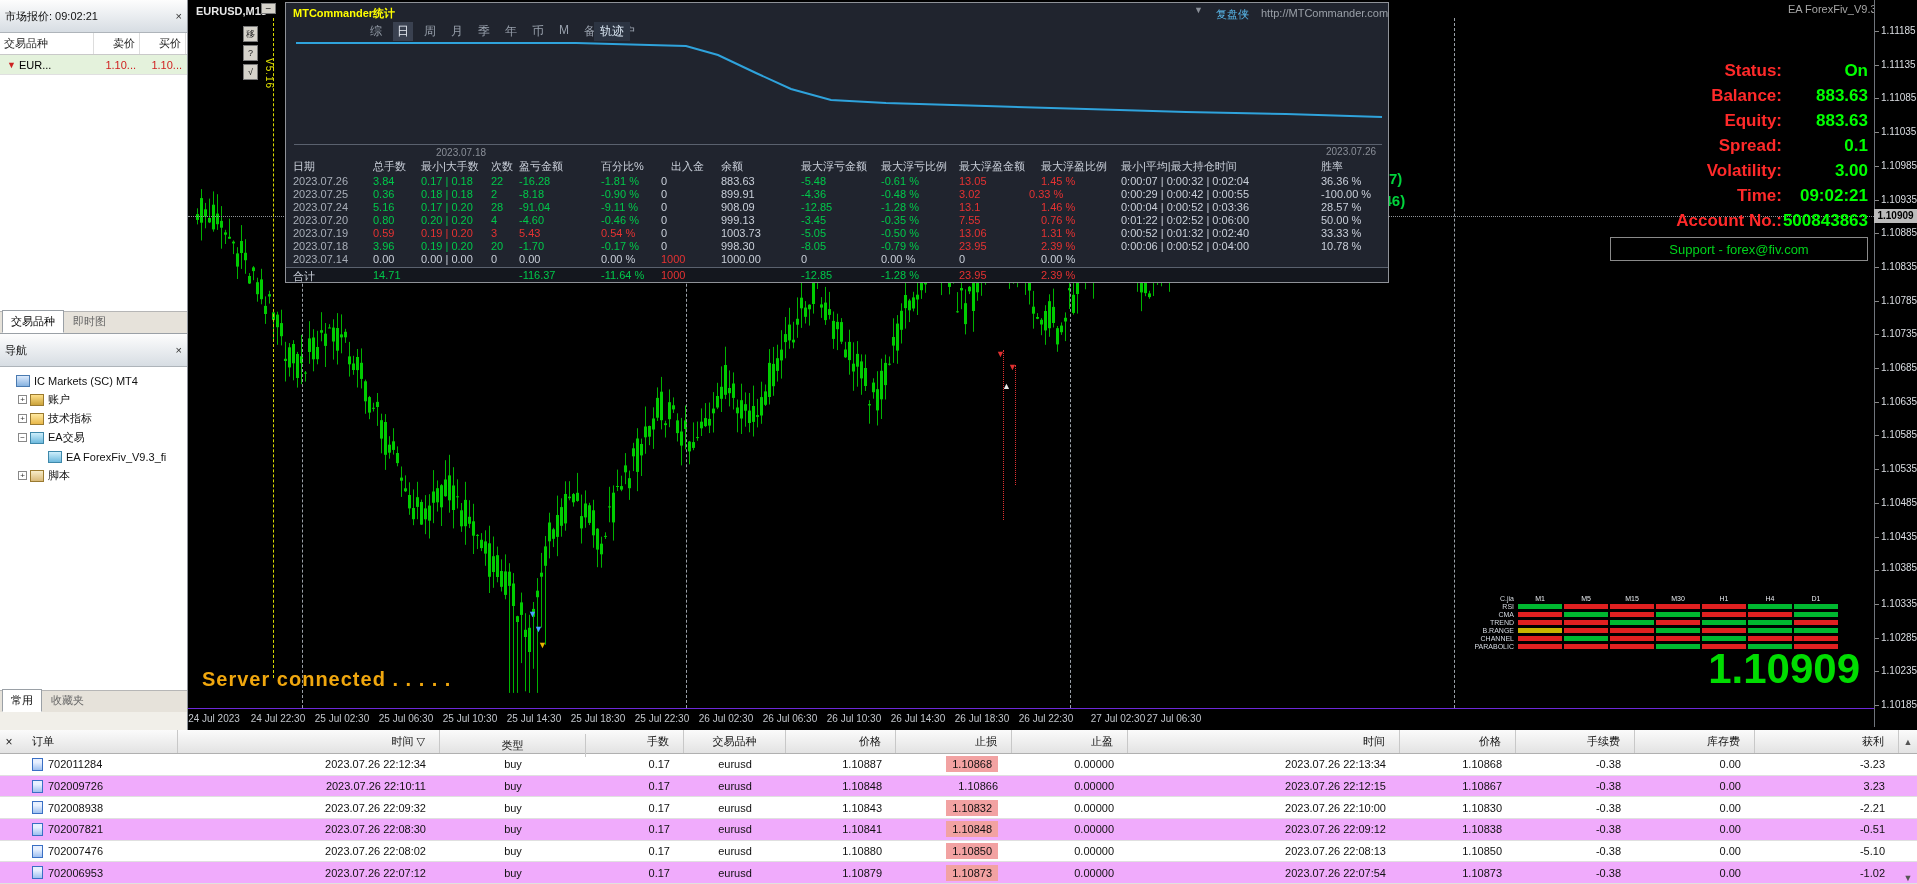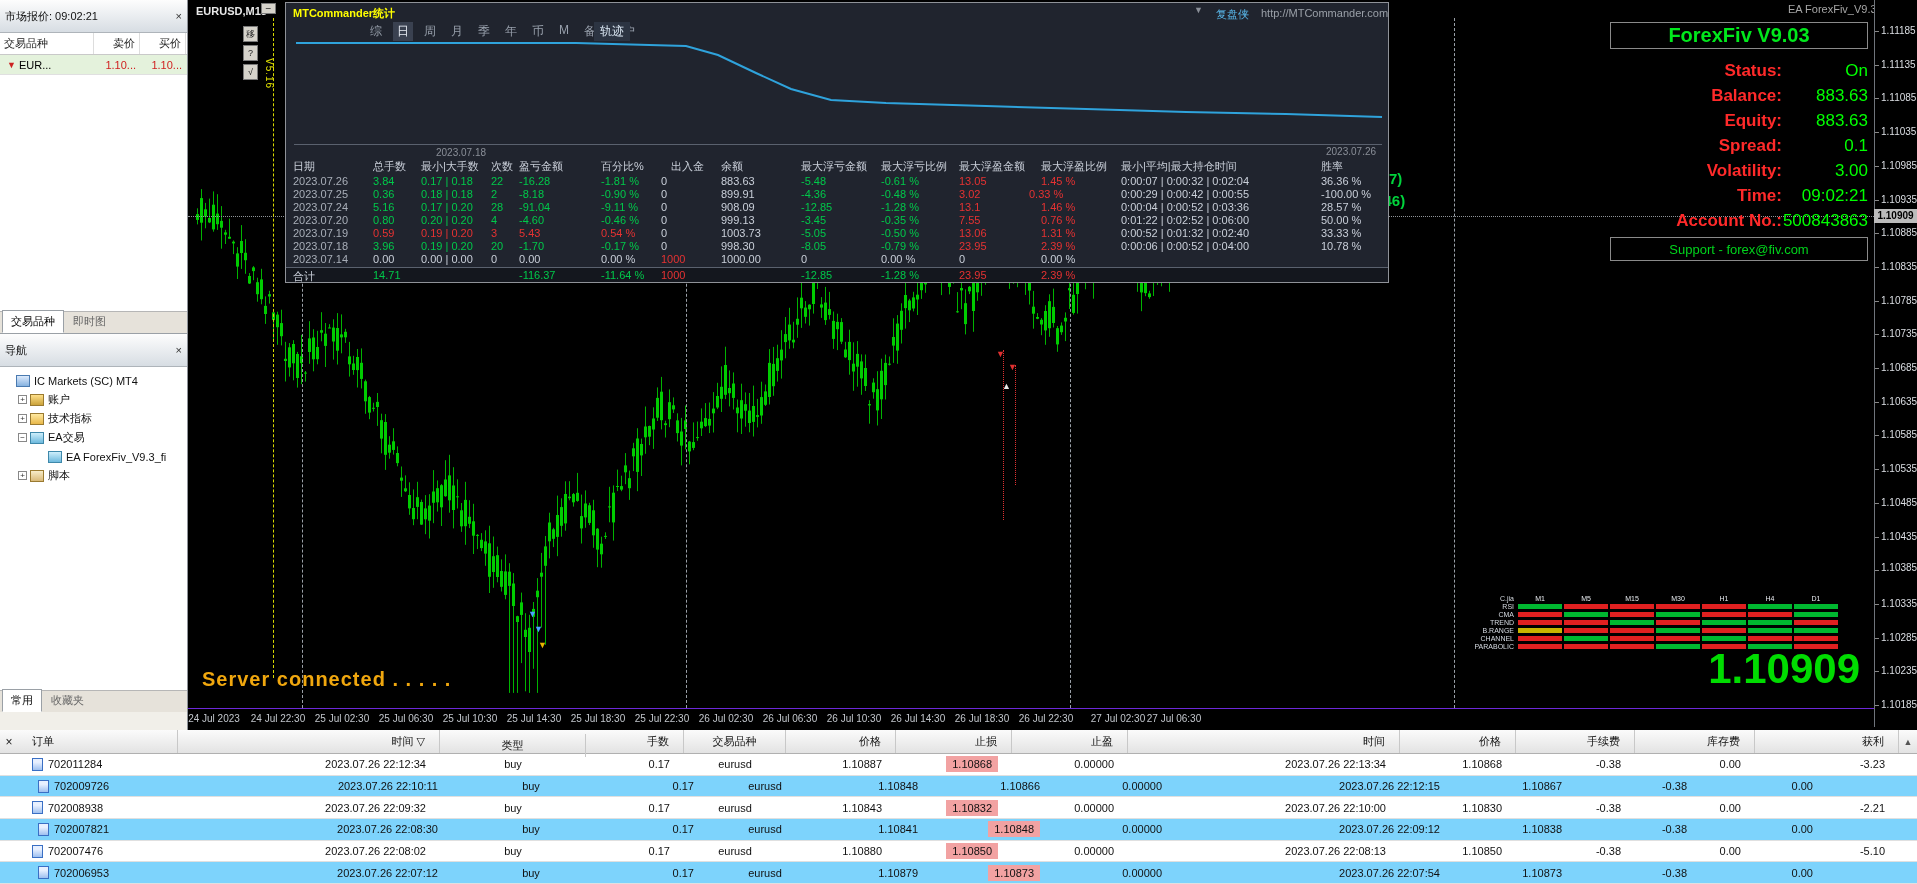--- a/index.html
+++ b/index.html
@@ -78,29 +78,29 @@
   .stats-cell{position:absolute;white-space:nowrap;font-size:11px;}
   .stats-hd .stats-cell{color:#c9cfd9;}
   .c-w{color:#c9cfd9;}.c-g{color:#00c84a;}.c-r{color:#e63232;}.c-d{color:#a8aeb8;}
   #mtc-total{left:0;top:264px;width:1102px;height:15px;background:#14171e;border-top:1px solid #5a616e;}
   
   #forexfiv{left:1606px;top:20px;width:268px;height:244px;color:#00ff00;}
   #ff-titlebox{left:4px;top:2px;width:258px;height:27px;border:1px solid #8a8a8a;display:flex;align-items:center;justify-content:center;
     color:#00e81c;font-size:20px;font-weight:bold;}
   .ff-row{position:absolute;left:0;width:262px;height:25px;display:flex;align-items:center;}
   .ff-label{width:176px;text-align:right;color:#ff2a2a;font-size:17px;font-weight:bold;}
-  .ff-value{flex:1;text-align:right;color:#00ff00;font-size:17px;font-weight:normal;}
+  .ff-value{flex:1;text-align:right;color:#00ff00;font-size:17px;font-weight:bold;}
   #ff-support{left:4px;top:217px;width:258px;height:24px;border:1px solid #8a8a8a;display:flex;align-items:center;justify-content:center;
     color:#00d41c;font-size:13px;}
   
   #orders{left:0;top:730px;width:1917px;height:154px;background:#fff;display:flex;flex-direction:column;font-size:11px;color:#111;}
   #orders-hd{height:24px;display:flex;align-items:center;background:linear-gradient(#fbfbfb,#e3e3e3);border-bottom:1px solid #b0b0b0;}
   #orders-hd .oc{border-right:1px solid #c8c8c8;height:100%;display:flex;align-items:center;}
   .order-row{flex:1;display:flex;align-items:center;border-bottom:1px solid #e0e0e0;}
-  .order-row.alt{background:#7dd3fc;gap:6px;}
+  .order-row.alt{background:#f0abfc;}
   .oc{padding:0 14px;white-space:nowrap;overflow:hidden;}
   .al{justify-content:flex-start;text-align:left;}.ar{justify-content:flex-end;text-align:right;}.ac{justify-content:center;text-align:center;}
   .oc{display:flex;align-items:center;}
   .doc-ic{width:11px;height:13px;border:1px solid #3a6fc4;background:#fff;margin-right:5px;flex:none;
     background:linear-gradient(#e8f0ff 30%,#9ec0f0);}
   .sl-hl{background:#f2a2a2;padding:2px 6px;}
   #ord-close{width:18px;text-align:center;color:#222;font-size:12px;flex:none;}
   .scrollarrow{width:18px;flex:none;text-align:center;color:#555;font-size:9px;}
 </style>
 </head>
@@ -949,21 +949,20 @@
       <span class="stats-cell c-g" style="left: 515px; top: 1px;">-12.85</span>
       <span class="stats-cell c-g" style="left: 595px; top: 1px;">-1.28 %</span>
       <span class="stats-cell c-r" style="left: 673px; top: 1px;">23.95</span>
       <span class="stats-cell c-r" style="left: 755px; top: 1px;">2.39 %</span>
       <span class="stats-cell c-w" style="left: 835px; top: 1px;"></span>
       <span class="stats-cell c-w" style="left: 1035px; top: 1px;"></span>
     </div>
 </div>
 
 <div id="forexfiv" class="abs">
-  <div id="ff-titlebox" class="abs">ForexFiv  V9.03</div>
   <div id="ff-rows">
       <div class="ff-row" style="top: 38px;">
         <span class="ff-label">Status:</span>
         <span class="ff-value">On</span>
       </div>
       <div class="ff-row" style="top: 63px;">
         <span class="ff-label">Balance:</span>
         <span class="ff-value">883.63</span>
       </div>
       <div class="ff-row" style="top: 88px;">

